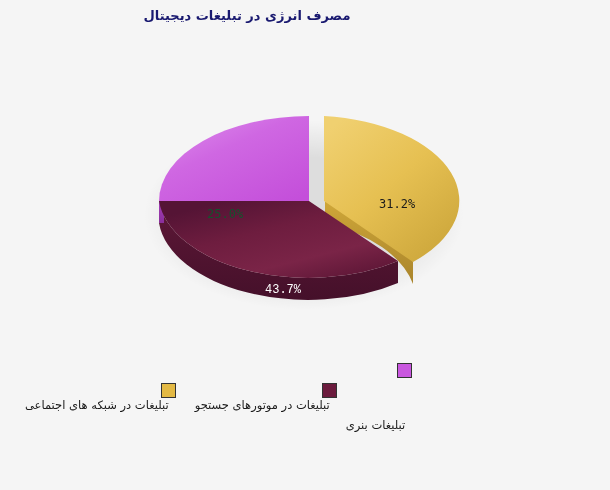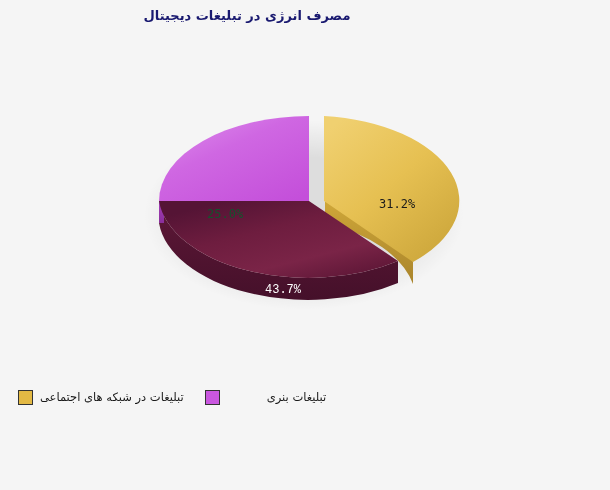--- a/index.html
+++ b/index.html
@@ -70,43 +70,43 @@
     width: 610px;
     height: 26px;
     display: flex;
     flex-direction: row;
     align-items: center;
     justify-content: flex-start;
     direction: ltr;
   }
   .legend-item {
     display: flex;
-    flex-direction: row;
-    align-items: flex-start;
+    flex-direction: column;
+    align-items: flex-end;
     direction: ltr;
   }
   .legend-swatch {
     width: 15px;
     height: 15px;
     border: 1px solid #333333;
     box-sizing: border-box;
     flex: 0 0 auto;
   }
   .legend-text {
     font-size: 11.5px;
     color: #1a1a1a;
     direction: rtl;
     unicode-bidi: embed;
     white-space: nowrap;
     margin-right: 7px;
     margin-left: 7px;
   }
   #legend-item-social { margin-left: 18px; }
   #legend-item-search { margin-left: 12px; }
-  #legend-item-banner { margin-left: 14px; gap: 40px; }
+  #legend-item-banner { margin-left: 2px; gap: 40px; }
 </style>
 </head>
 <body style="background: rgb(245, 245, 245);">
 
 <div class="chart-title" style="color: rgb(25, 25, 112);">مصرف انرژی در تبلیغات دیجیتال</div>
 
 <div class="plot-area">
 
   <svg class="pie-svg" width="610" height="320" viewBox="0 0 610 320">
     <defs>
@@ -192,18 +192,22 @@
   <div id="label-magenta" class="slice-label dark" style="color: #14532d; margin-top: 19px;">25.0%</div>
 </div>
 
 <div class="legend">
 
   <div class="legend-item" id="legend-item-social">
     <span class="legend-swatch" id="swatch-social" style="background: rgb(227, 185, 68);"></span>
     <span class="legend-text">تبلیغات در شبکه های اجتماعی</span>
   </div>
 
+  <div class="legend-item" id="legend-item-search">
+    <span class="legend-swatch" id="swatch-search" style="background: rgb(107, 27, 61);"></span>
+    <span class="legend-text">تبلیغات در موتورهای جستجو</span>
+  </div>
 
   <div class="legend-item" id="legend-item-banner">
     <span class="legend-swatch" id="swatch-banner" style="background: rgb(201, 87, 223);"></span>
     <span class="legend-text">تبلیغات بنری</span>
   </div>
 </div>
 
 </body></html>

